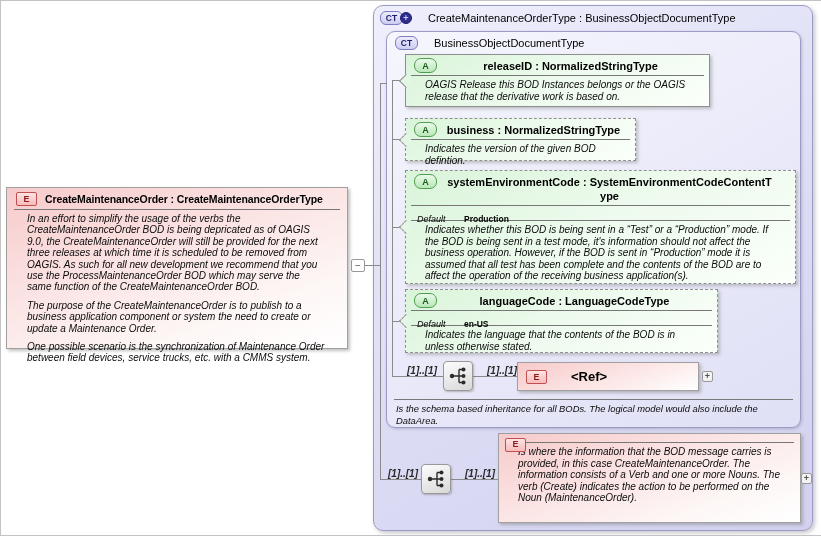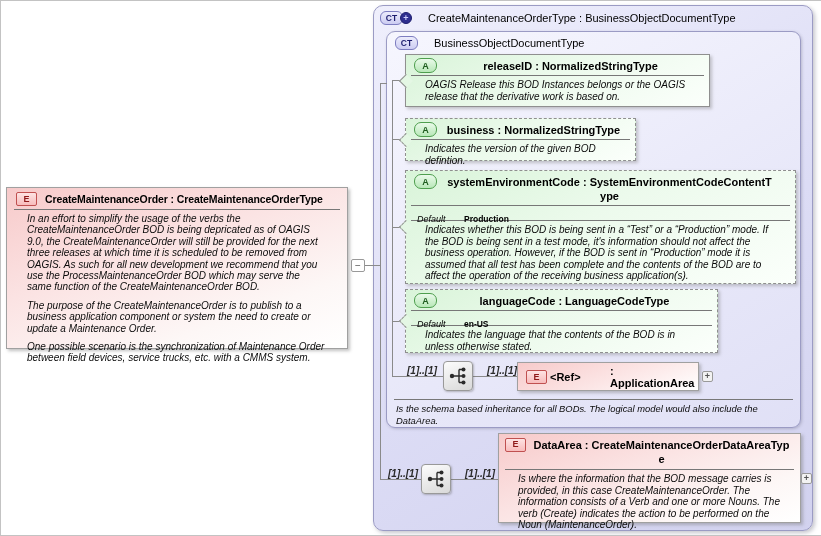--- a/index.html
+++ b/index.html
@@ -71,21 +71,21 @@
 
   
   .hline,.vline { position:absolute; background:#8a8a8a; }
   .hline { height:1px; } .vline { width:1px; }
   .card { position:absolute; font-weight:bold; font-style:italic; font-size:10px; color:#2a2a2a; white-space:nowrap; }
 
   
   .ref-box { position:absolute; border:1px solid #a0a0a0; display:flex; align-items:center;
           background:linear-gradient(160deg,#f7caca 0%,#fce6e6 55%,#ffffff 100%);
           box-shadow:2px 2px 3px rgba(120,120,120,0.45); padding-left:8px; }
-  .ref-name { font-weight:bold; font-size:11px; color:#000; margin-left:3px; width:62px; }
+  .ref-name { font-weight:bold; font-size:13px; color:#000; margin-left:24px; width:62px; }
   .ref-type { font-weight:bold; font-size:11px; color:#000; }
   .da-title { position:relative; margin:0 6px; border-bottom:1px solid #777;
           padding:5px 4px 3px 28px; text-align:center; font-weight:bold; font-size:11px; line-height:13.5px;
           color:#000; word-break:break-all; }
   .da-title .icon-e { position:absolute; left:0px; top:4px; }
   .base-ann { position:absolute; font-style:italic; font-size:9.4px; line-height:11.5px; color:#0a0a0a; }
   .sepline { position:absolute; height:1px; background:#777; }
 </style>
 </head>
 <body>
@@ -178,21 +178,20 @@
       <path d="M6 12 H13 M13 5.5 V18.5 M13 5.5 H17 M13 12 H17 M13 18.5 H17" stroke="#2b2b2b" stroke-width="1.4" fill="none"></path>
       <circle cx="17.5" cy="5.5" r="2" fill="#2b2b2b"></circle>
       <circle cx="17.5" cy="12" r="2" fill="#2b2b2b"></circle>
       <circle cx="17.5" cy="18.5" r="2" fill="#2b2b2b"></circle>
     </svg>
   </div>
   <span class="card" style="left:486px;top:364px;">[1]..[1]</span>
   <div class="ref-box" style="left:516px;top:361px;width:182px;height:29px;">
     <span class="icon-e">E</span>
     <span class="ref-name">&lt;Ref&gt;</span>
-    <span class="ref-type">: ApplicationArea</span>
   </div>
   <div class="expand-btn" style="left:701px;top:370px;">+</div>
 
   <div class="sepline" style="left:393px;top:398px;width:399px;"></div>
   <div class="base-ann" style="left:395px;top:402px;width:396px;">Is the schema based inheritance for all BODs. The logical model would also include the DataArea.</div>
 
   <span class="card" style="left:387px;top:467px;">[1]..[1]</span>
   <div class="seq-icon" style="left:420px;top:463px;">
     <svg width="24" height="24" viewBox="0 0 24 24">
       <circle cx="6" cy="12" r="2.2" fill="#2b2b2b"></circle>
@@ -200,19 +199,18 @@
       <circle cx="17.5" cy="5.5" r="2" fill="#2b2b2b"></circle>
       <circle cx="17.5" cy="12" r="2" fill="#2b2b2b"></circle>
       <circle cx="17.5" cy="18.5" r="2" fill="#2b2b2b"></circle>
     </svg>
   </div>
   <span class="card" style="left:464px;top:467px;">[1]..[1]</span>
 
   <div class="ebox" style="left:497px;top:432px;width:303px;height:90px;">
     <div class="da-title">
       <span class="icon-e">E</span>
-      <span>DataArea : CreateMaintenanceOrderDataAreaType</span>
     </div>
     <div class="aann">Is where the information that the BOD message carries is provided, in this case CreateMaintenanceOrder. The information consists of a Verb and one or more Nouns. The verb (Create) indicates the action to be performed on the Noun (MaintenanceOrder).</div>
   </div>
   <div class="expand-btn" style="left:800px;top:472px;">+</div>
 
 </div>
 
 </body></html>

